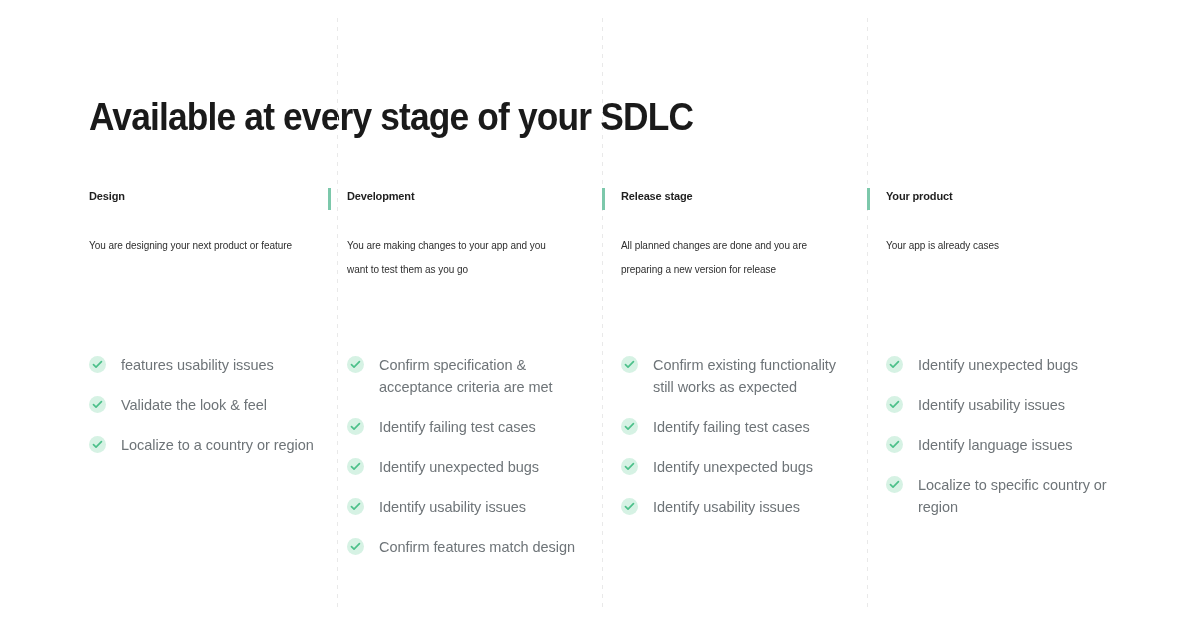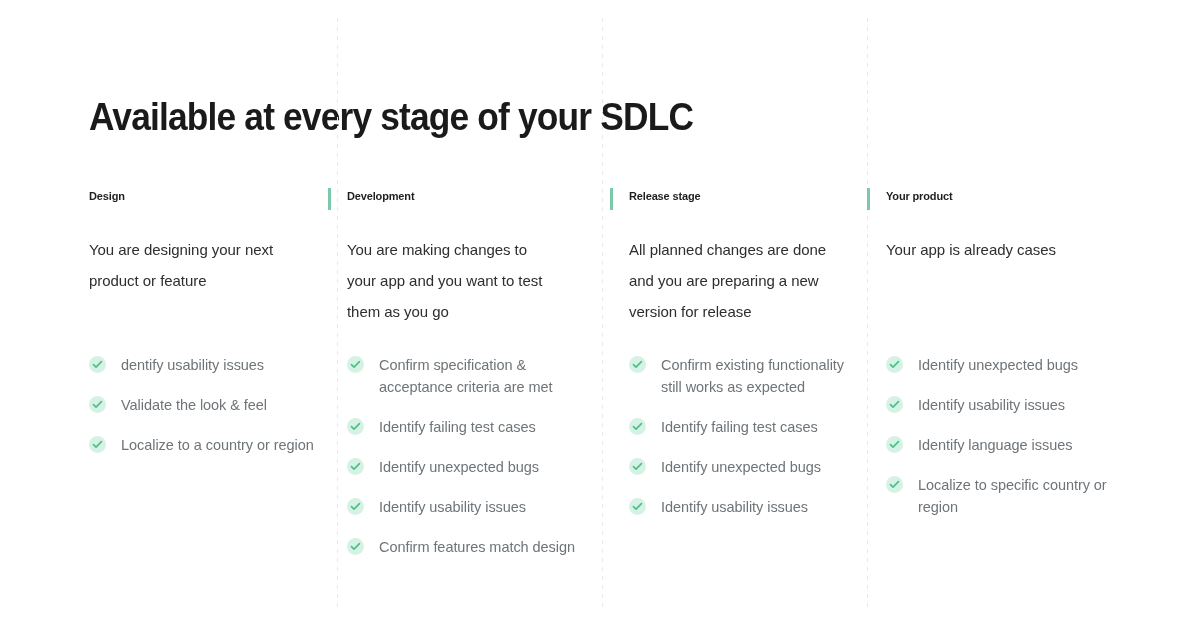--- a/index.html
+++ b/index.html
@@ -56,21 +56,21 @@
     width: 1200px;
     height: 630px;
   }
   .column {
     position: absolute;
     top: 186px;
     width: 230px;
   }
   .column.c0 { left: 89px; }
   .column.c1 { left: 347px; }
-  .column.c2 { left: 621px; margin-left: 8px; }
+  .column.c2 { left: 621px; }
   .column.c3 { left: 886px; }
 
   .col-accent {
     position: absolute;
     left: -19px;
     top: 2px;
     width: 3px;
     height: 22px;
     background: #7cc8ab;
   }
@@ -80,22 +80,22 @@
     line-height: 20px;
     font-weight: bold;
     color: #1f1f1f;
     letter-spacing: -0.15px;
     margin: 0 0 0 0;
     white-space: nowrap;
   }
 
   .col-desc {
     margin-top: 28px;
-    font-size: 15px;
-    line-height: 31px;
+    font-size: 10px;
+    line-height: 24px;
     color: #2e2e2e;
     letter-spacing: -0.05px;
     max-width: 205px;
   }
 
   
   .col-list {
     position: absolute;
     top: 168px;
     left: 0;
@@ -149,21 +149,21 @@
 
     <h2 class="col-head">Design</h2>
     <p class="col-desc">You are designing your next product or feature</p>
     <ul class="col-list">
       <li class="list-item">
         <span class="check-icon">
           <svg viewBox="0 0 12 12" aria-hidden="true">
               <path d="M1.6 6.2 L4.4 8.9 L10.3 2.9" fill="none" stroke="#4cc08a" stroke-width="1.8" stroke-linecap="round" stroke-linejoin="round"></path>
             </svg>
         </span>
-        <span>dentify usability issues</span>
+        <span>features usability issues</span>
       </li>
       <li class="list-item">
         <span class="check-icon">
           <svg viewBox="0 0 12 12" aria-hidden="true">
               <path d="M1.6 6.2 L4.4 8.9 L10.3 2.9" fill="none" stroke="#4cc08a" stroke-width="1.8" stroke-linecap="round" stroke-linejoin="round"></path>
             </svg>
         </span>
         <span>Validate the look &amp; feel</span>
       </li>
       <li class="list-item">

